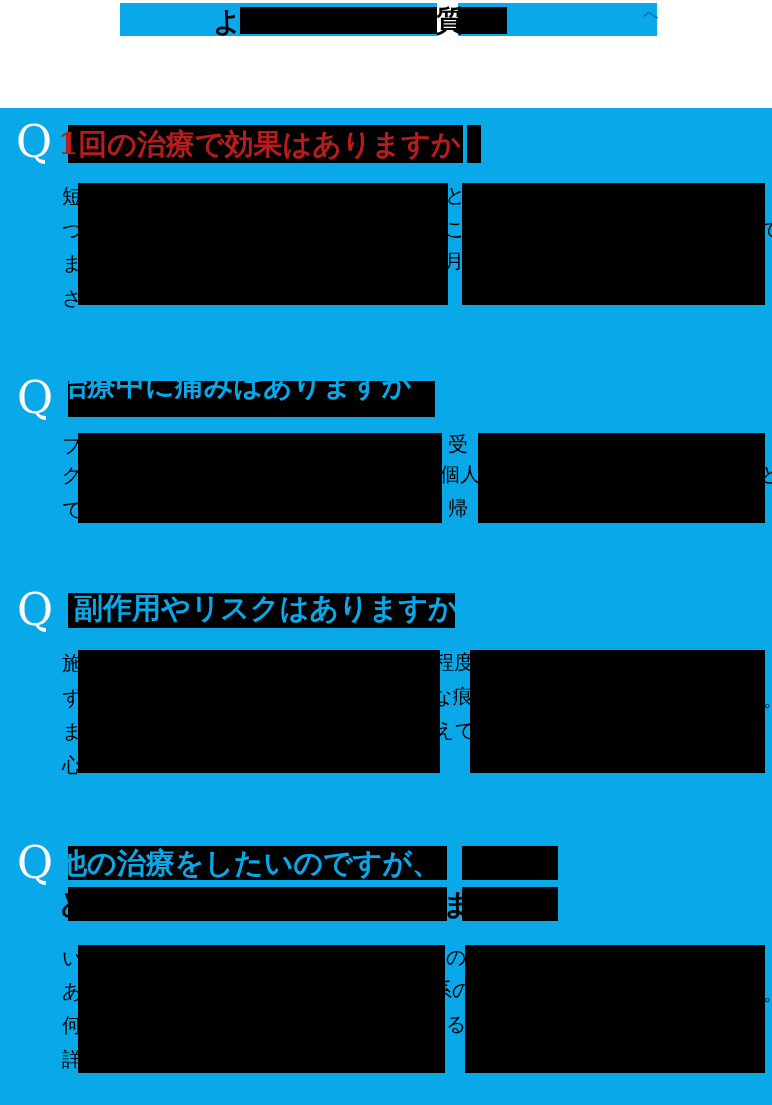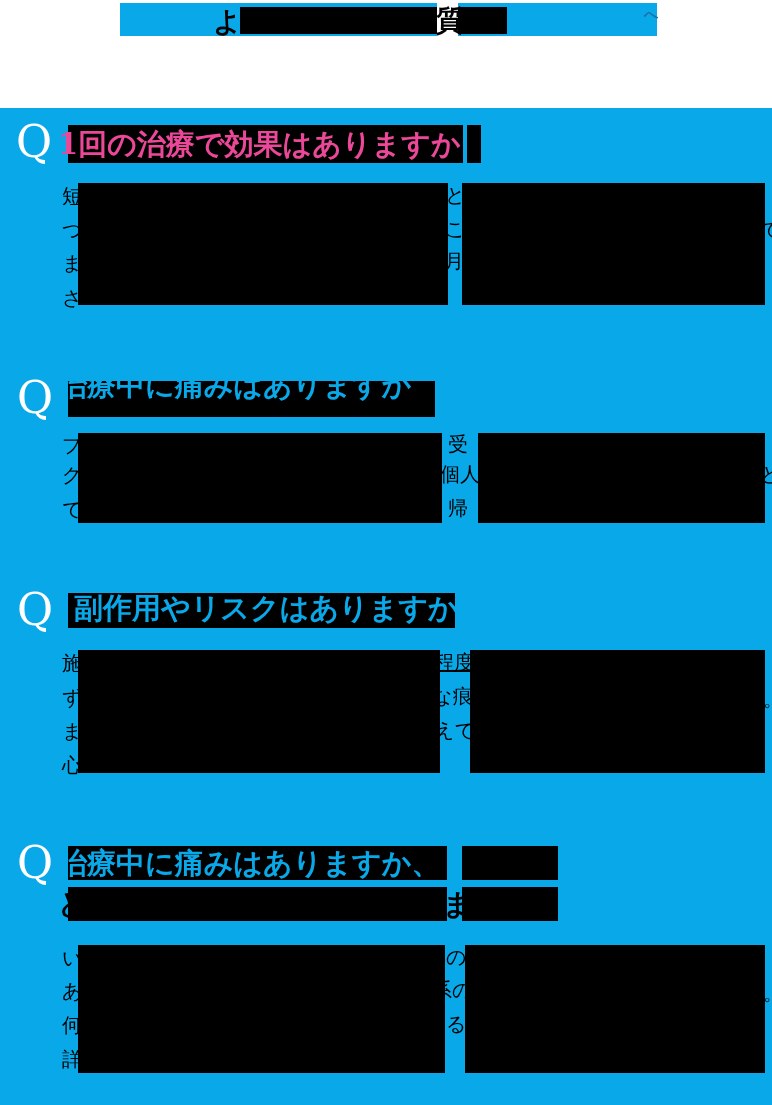--- a/index.html
+++ b/index.html
@@ -33,21 +33,21 @@
     <span class="banner-char" id="banner-char-mid" style="left: 436px; top: 4px;">質</span>
     <span id="banner-frag">へ</span>
   <div class="redact" style="left: 240px; top: 7px; width: 197px; height: 27px; z-index: 3;"></div>
       <div class="redact" style="left: 458px; top: 7px; width: 49px; height: 27px; z-index: 3;"></div>
     </div>
 
   <div id="faq">
       <span class="q-letter" style="left: 16px; top: 120px;">Q</span>
       <div class="head-box" style="left: 68px; top: 125px; width: 395px; height: 38px;"></div>
       <div class="head-box" style="left: 467px; top: 125px; width: 14px; height: 38px;"></div>
-      <span class="head-text" style="left: 58px; top: 125px; line-height: 38px; color: #ec4899; text-align: center;">1回の治療で効果はありますか</span>
+      <span class="head-text" style="left: 58px; top: 125px; line-height: 38px; color: #b91c1c; text-align: center;">1回の治療で効果はありますか</span>
       <span class="frag" style="left: 62px; top: 185px;">短</span>
       <span class="frag" style="left: 445px; top: 184px;">と</span>
       <span class="frag" style="left: 62px; top: 219px;">つ</span>
       <span class="frag" style="left: 445px; top: 218px;">こ</span>
       <span class="frag" style="left: 760px; top: 218px;">で</span>
       <span class="frag" style="left: 62px; top: 252px;">ま</span>
       <span class="frag" style="left: 444px; top: 250px;">月</span>
       <span class="frag" style="left: 62px; top: 287px;">さ</span>
       <div class="ans-box" style="left: 78px; top: 183px; width: 370px; height: 122px;"></div>
       <div class="ans-box" style="left: 462px; top: 183px; width: 303px; height: 122px;"></div>
@@ -60,33 +60,33 @@
       <span class="frag" style="left: 440px; top: 463px;">個人</span>
       <span class="frag" style="left: 760px; top: 463px;">と</span>
       <span class="frag" style="left: 62px; top: 498px;">で</span>
       <span class="frag" style="left: 448px; top: 497px;">帰</span>
       <div class="ans-box" style="left: 78px; top: 433px; width: 364px; height: 90px;"></div>
       <div class="ans-box" style="left: 478px; top: 433px; width: 287px; height: 90px;"></div>
       <span class="q-letter" style="left: 17px; top: 588px;">Q</span>
       <div class="head-box" style="left: 68px; top: 593px; width: 387px; height: 35px;"></div>
       <span class="head-text" style="left: 74px; top: 593px; line-height: 35px; color: rgb(9, 168, 233); font-family: Liberation Mono, monospace;">副作用やリスクはありますか</span>
       <span class="frag" style="left: 62px; top: 652px;">施</span>
-      <span class="frag" style="left: 434px; top: 651px; text-decoration: underline;">程度</span>
+      <span class="frag" style="left: 434px; top: 651px;">程度</span>
       <span class="frag" style="left: 62px; top: 686px;">ず</span>
       <span class="frag" style="left: 432px; top: 685px;">な痕</span>
       <span class="frag" style="left: 763px; top: 688px;">。</span>
       <span class="frag" style="left: 62px; top: 720px;">ま</span>
       <span class="frag" style="left: 434px; top: 719px;">えで</span>
       <span class="frag" style="left: 62px; top: 754px;">心</span>
       <div class="ans-box" style="left: 78px; top: 650px; width: 362px; height: 123px;"></div>
       <div class="ans-box" style="left: 470px; top: 650px; width: 295px; height: 123px;"></div>
       <span class="q-letter" style="left: 17px; top: 841px;">Q</span>
       <div class="head-box" style="left: 68px; top: 846px; width: 379px; height: 34px;"></div>
       <div class="head-box" style="left: 462px; top: 846px; width: 96px; height: 34px;"></div>
-      <span class="head-text" style="left: 58px; top: 846px; line-height: 34px; color: rgb(9, 168, 233);">治療中に痛みはありますか、</span>
+      <span class="head-text" style="left: 58px; top: 846px; line-height: 34px; color: rgb(9, 168, 233);">他の治療をしたいのですが、</span>
       <div class="head-box" style="left: 68px; top: 887px; width: 379px; height: 34px;"></div>
       <div class="head-box" style="left: 462px; top: 887px; width: 96px; height: 34px;"></div>
       <span class="head-text" style="left: 58px; top: 887px; line-height: 34px; color: #000000;">どのくらいあける必要がありますか？</span>
       <span class="frag" style="left: 62px; top: 947px;">い</span>
       <span class="frag" style="left: 446px; top: 946px;">の</span>
       <span class="frag" style="left: 62px; top: 980px;">あ</span>
       <span class="frag" style="left: 432px; top: 979px;">系の</span>
       <span class="frag" style="left: 763px; top: 982px;">。</span>
       <span class="frag" style="left: 62px; top: 1014px;">何</span>
       <span class="frag" style="left: 446px; top: 1013px;">る</span>

